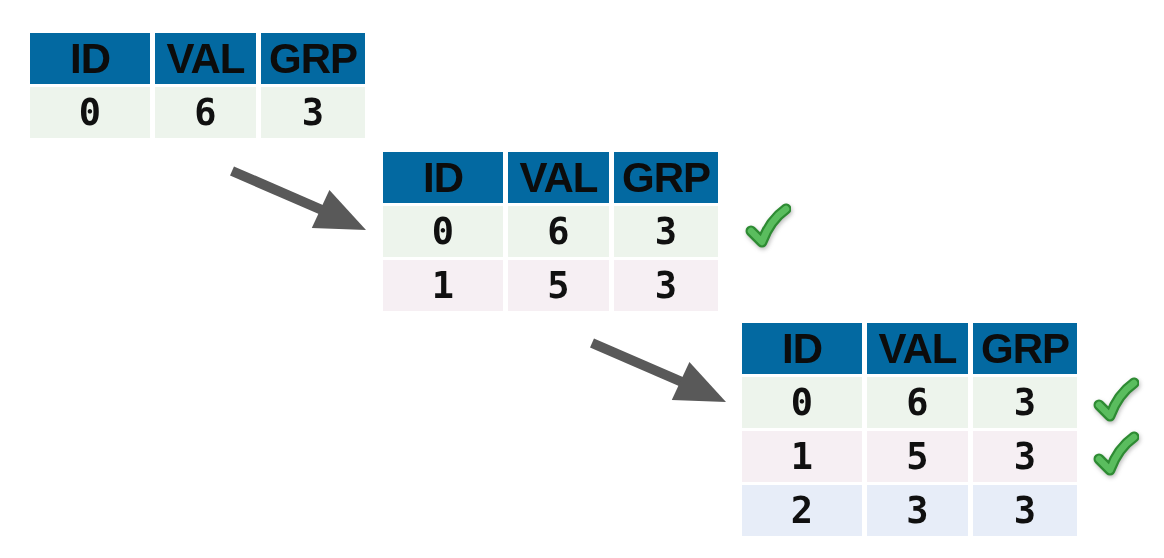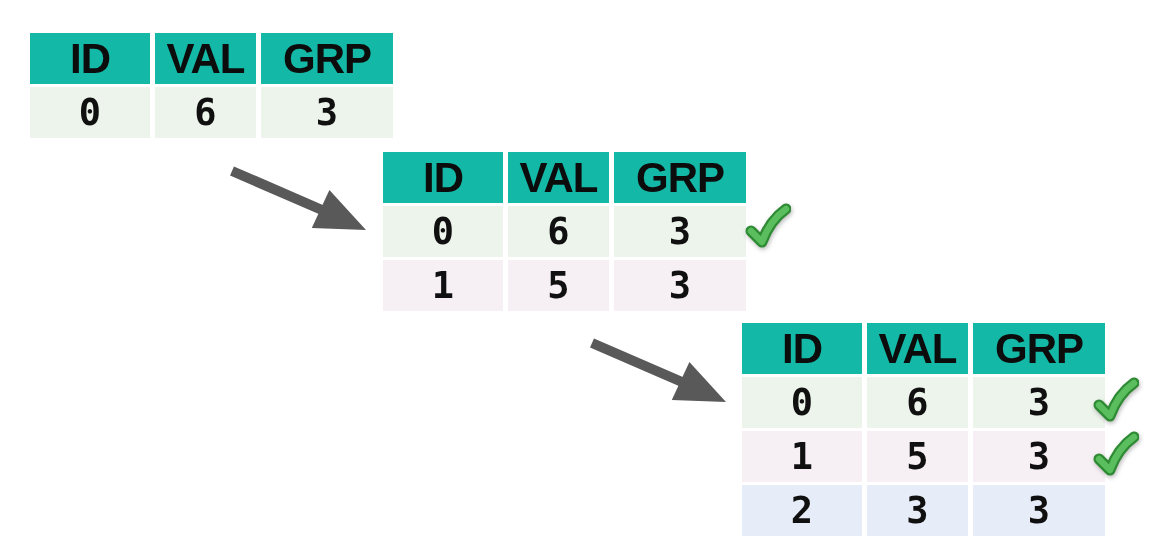--- a/index.html
+++ b/index.html
@@ -18,34 +18,34 @@
   .tbl-wrap { position: absolute; }
   .tbl-wrap.t1 { left: 25px; top: 30px; }
   .tbl-wrap.t2 { left: 378px; top: 149px; }
   .tbl-wrap.t3 { left: 737px; top: 320px; }
 
   table.step-table {
     border-collapse: separate;
     border-spacing: 5px 3px;
   }
   table.step-table th {
-    background: #14b8a6;
+    background: #0369a1;
     height: 51px;
     padding: 0;
     text-align: center;
     vertical-align: middle;
     font-family: "Liberation Sans", sans-serif;
     font-weight: bold;
     font-size: 42px;
     letter-spacing: -1px;
     color: #0c0c0c;
   }
   table.step-table .col-id  { width: 120px; }
   table.step-table .col-val { width: 101px; }
-  table.step-table .col-grp { width: 132px; }
+  table.step-table .col-grp { width: 104px; }
   table.step-table td {
     height: 51px;
     padding: 0;
     text-align: center;
     vertical-align: middle;
     font-family: "DejaVu Sans Mono", monospace;
     font-weight: bold;
     font-size: 37px;
     color: #101010;
   }

